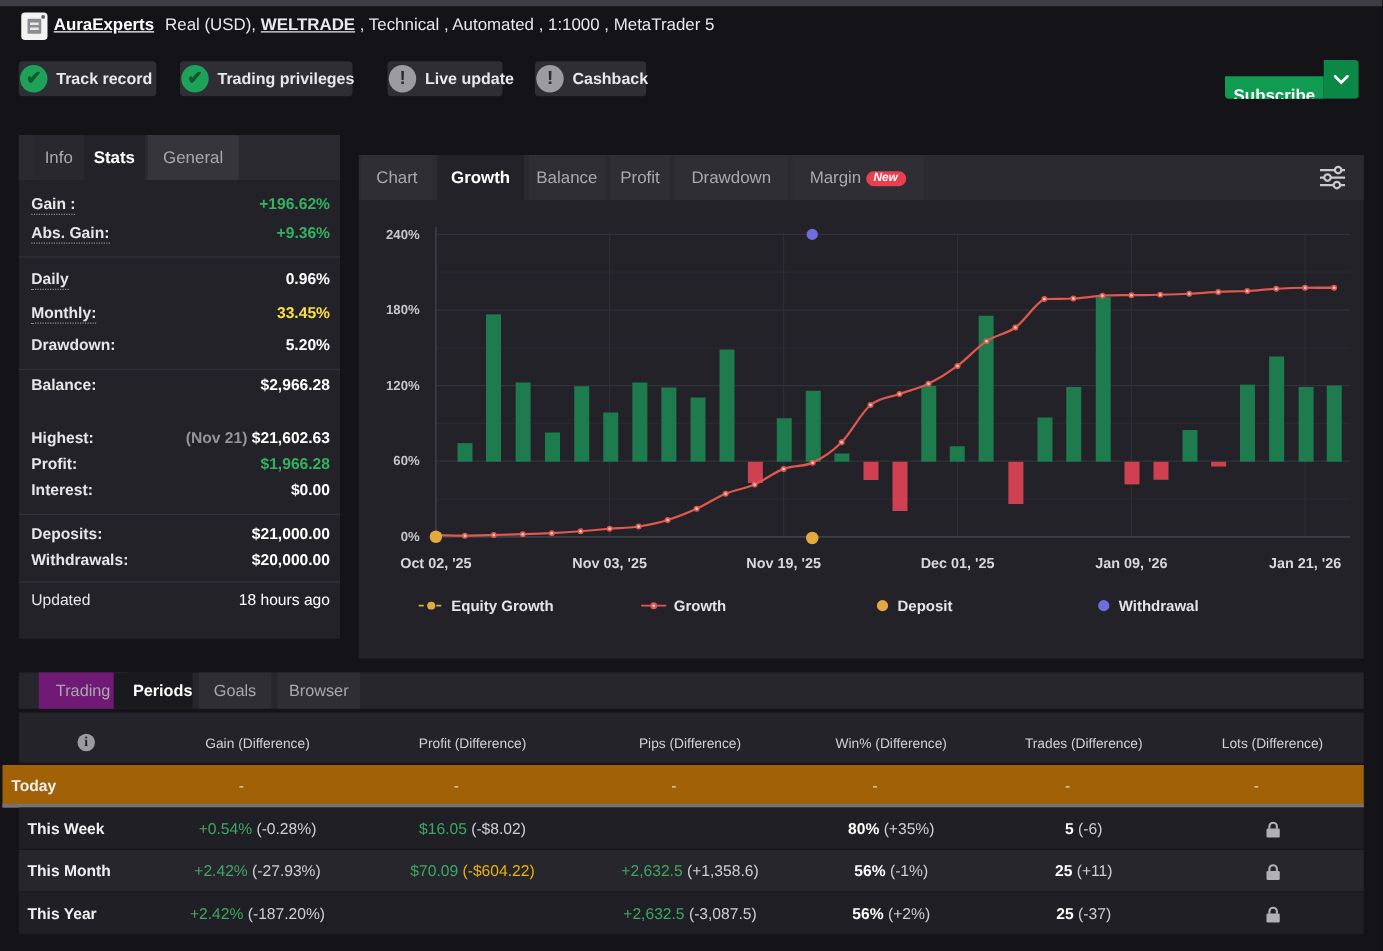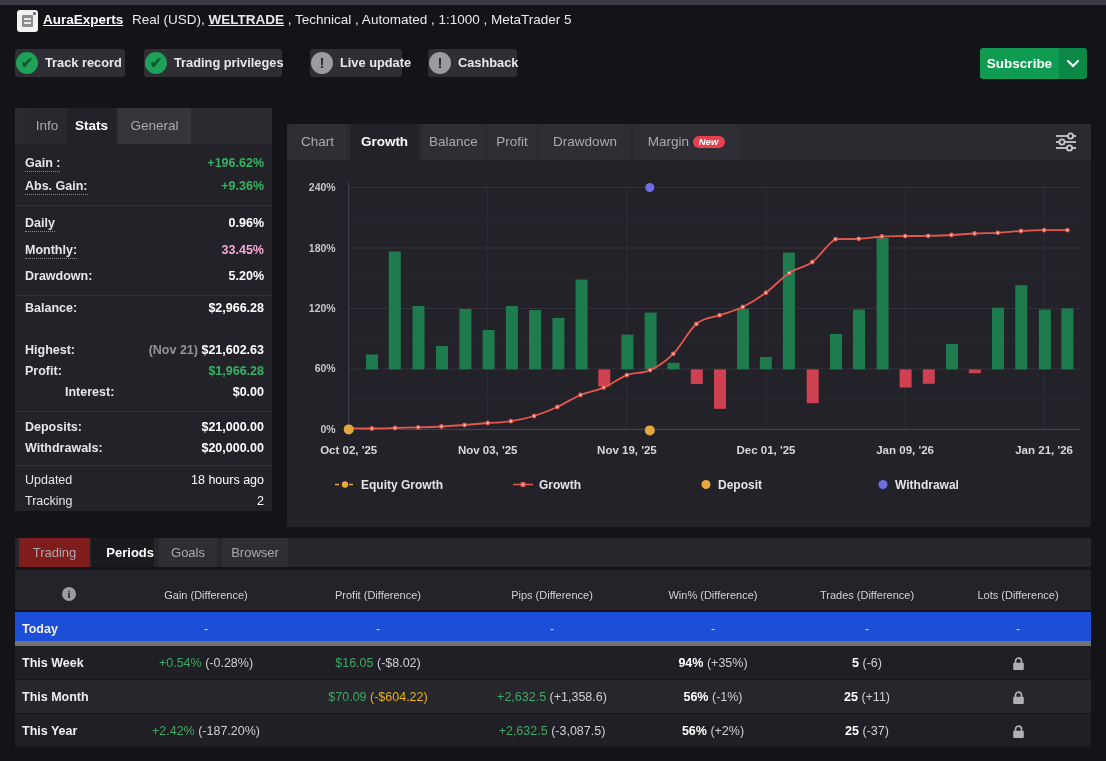--- a/index.html
+++ b/index.html
@@ -27,51 +27,50 @@
   <span style="font-weight:bold;text-decoration:underline;">AuraExperts</span>
   <span style="margin-left:5px;color:#e9e9ec;">Real (USD), <b style="text-decoration:underline;">WELTRADE</b> , Technical , Automated , 1:1000 , MetaTrader 5</span>
 </div>
 
 <div class="pill" style="left:15px;width:110px;"><span class="ic" style="background:#1ea25a;color:#0e5a2e;">✔</span><span class="tx">Track record</span></div>
 <div class="pill" style="left:144px;width:138px;"><span class="ic" style="background:#1ea25a;color:#0e5a2e;">✔</span><span class="tx">Trading privileges</span></div>
 <div class="pill" style="left:310px;width:92px;"><span class="ic" style="background:#9b9ba1;color:#2a2a30;">!</span><span class="tx">Live update</span></div>
 <div class="pill" style="left:428px;width:89px;"><span class="ic" style="background:#9b9ba1;color:#2a2a30;">!</span><span class="tx">Cashback</span></div>
 
 <div class="abs" style="left:980px;top:48px;width:107px;height:31px;border-radius:3px;overflow:hidden;">
-  <div class="abs" style="left:0;top:0;width:79px;height:31px;background:#0f9b52;color:#fff;font-size:13.5px;font-weight:bold;text-align:center;line-height:31px;">Subscribe</div>
+  <div class="abs" style="left:0;top:13px;width:79px;height:31px;background:#0f9b52;color:#fff;font-size:13.5px;font-weight:bold;text-align:center;line-height:31px;">Subscribe</div>
   <div class="abs" style="left:79px;top:0;width:28px;height:31px;background:#0c8846;">
     <svg width="12" height="8" viewBox="0 0 12 8" style="position:absolute;left:8px;top:12px;">
         <path d="M1 1 L6 6 L11 1" stroke="#fff" stroke-width="2.2" fill="none" stroke-linecap="round"></path>
       </svg>
   </div>
 </div>
 
 <div class="abs" style="left:15px;top:108px;width:257px;height:403px;background:#232229;font-size:12.5px;">
   <div class="tabbar" style="left:0;top:0;right:0;height:36px;">
     <div class="tab" style="left:12px;width:40px;line-height:36px;background:#28282e;">Info</div>
     <div class="tab on" style="left:52px;width:49px;line-height:36px;font-weight:bold;">Stats</div>
     <div class="tab" style="left:103px;width:73px;line-height:36px;background:#35353b;">General</div>
   </div>
 <div style="position:absolute;left:10px;right:8px;top:44.5px;height:20px;line-height:20px;font-weight:bold;"><span style="color:#e6e6e9;"><span style="border-bottom:1px dotted #8a8a90;padding-bottom:1px;">Gain :</span></span><span style="float:right;color:#fff;"><span style="color:#33b35f">+196.62%</span></span></div>
 <div style="position:absolute;left:10px;right:8px;top:68px;height:20px;line-height:20px;font-weight:bold;"><span style="color:#e6e6e9;"><span style="border-bottom:1px dotted #8a8a90;padding-bottom:1px;">Abs. Gain:</span></span><span style="float:right;color:#fff;"><span style="color:#33b35f">+9.36%</span></span></div>
 <div style="position:absolute;left:0;right:0;top:97px;border-top:1px solid #32323a;"></div>
 <div style="position:absolute;left:10px;right:8px;top:105px;height:20px;line-height:20px;font-weight:bold;"><span style="color:#e6e6e9;"><span style="border-bottom:1px dotted #8a8a90;padding-bottom:1px;">Daily</span></span><span style="float:right;color:#fff;">0.96%</span></div>
-<div style="position:absolute;left:10px;right:8px;top:132px;height:20px;line-height:20px;font-weight:bold;"><span style="color:#e6e6e9;"><span style="border-bottom:1px dotted #8a8a90;padding-bottom:1px;">Monthly:</span></span><span style="float:right;color:#f9a8d4;">33.45%</span></div>
+<div style="position:absolute;left:10px;right:8px;top:132px;height:20px;line-height:20px;font-weight:bold;"><span style="color:#e6e6e9;"><span style="border-bottom:1px dotted #8a8a90;padding-bottom:1px;">Monthly:</span></span><span style="float:right;color:#fde047;">33.45%</span></div>
 <div style="position:absolute;left:10px;right:8px;top:158px;height:20px;line-height:20px;font-weight:bold;"><span style="color:#e6e6e9;"><span style="padding-bottom:1px;">Drawdown:</span></span><span style="float:right;color:#fff;">5.20%</span></div>
 <div style="position:absolute;left:0;right:0;top:187px;border-top:1px solid #32323a;"></div>
 <div style="position:absolute;left:10px;right:8px;top:190px;height:20px;line-height:20px;font-weight:bold;"><span style="color:#e6e6e9;"><span style="padding-bottom:1px;">Balance:</span></span><span style="float:right;color:#fff;">$2,966.28</span></div>
 <div style="position:absolute;left:10px;right:8px;top:232px;height:20px;line-height:20px;font-weight:bold;"><span style="color:#e6e6e9;"><span style="padding-bottom:1px;">Highest:</span></span><span style="float:right;color:#fff;"><span style="color:#94949a">(Nov 21)</span> $21,602.63</span></div>
 <div style="position:absolute;left:10px;right:8px;top:253px;height:20px;line-height:20px;font-weight:bold;"><span style="color:#e6e6e9;"><span style="padding-bottom:1px;">Profit:</span></span><span style="float:right;color:#fff;"><span style="color:#33b35f">$1,966.28</span></span></div>
-<div style="position:absolute;left:10px;right:8px;top:274px;height:20px;line-height:20px;font-weight:bold;"><span style="color:#e6e6e9;"><span style="padding-bottom:1px;margin-left:40px;">Interest:</span></span><span style="float:right;color:#fff;">$0.00</span></div>
+<div style="position:absolute;left:10px;right:8px;top:274px;height:20px;line-height:20px;font-weight:bold;"><span style="color:#e6e6e9;"><span style="padding-bottom:1px;">Interest:</span></span><span style="float:right;color:#fff;">$0.00</span></div>
 <div style="position:absolute;left:0;right:0;top:303px;border-top:1px solid #32323a;"></div>
 <div style="position:absolute;left:10px;right:8px;top:308.5px;height:20px;line-height:20px;font-weight:bold;"><span style="color:#e6e6e9;"><span style="padding-bottom:1px;">Deposits:</span></span><span style="float:right;color:#fff;">$21,000.00</span></div>
 <div style="position:absolute;left:10px;right:8px;top:329.5px;height:20px;line-height:20px;font-weight:bold;"><span style="color:#e6e6e9;"><span style="padding-bottom:1px;">Withdrawals:</span></span><span style="float:right;color:#fff;">$20,000.00</span></div>
 <div style="position:absolute;left:0;right:0;top:357px;border-top:1px solid #32323a;"></div>
 <div style="position:absolute;left:10px;right:8px;top:361.5px;height:20px;line-height:20px;font-weight:normal;"><span style="color:#e6e6e9;"><span style="padding-bottom:1px;">Updated</span></span><span style="float:right;color:#fff;">18 hours ago</span></div>
-<div style="position:absolute;left:10px;right:8px;top:382.5px;height:20px;line-height:20px;font-weight:normal;"><span style="color:#e6e6e9;"><span style="padding-bottom:1px;">Tracking</span></span><span style="float:right;color:#fff;">2</span></div>
 </div>
 
 <div class="abs" style="left:287px;top:108px;width:804px;height:403px;background:#232229;margin-top:16px;">
   <div class="tabbar" style="left:0;top:0;right:0;height:36px;">
     <div class="tab" style="left:2px;width:57px;line-height:36px;">Chart</div>
     <div class="tab on" style="left:63px;width:69px;line-height:36px;font-weight:bold;">Growth</div>
     <div class="tab" style="left:136px;width:61px;line-height:36px;">Balance</div>
     <div class="tab" style="left:201px;width:48px;line-height:36px;">Profit</div>
     <div class="tab" style="left:253px;width:90px;line-height:36px;">Drawdown</div>
     <div class="tab" style="left:347px;width:105px;line-height:36px;">Margin <span style="display:inline-block;background:#e8404f;color:#fff;font-size:9.5px;font-weight:bold;font-style:italic;border-radius:7px;padding:1px 7px 2px 6px;line-height:9.5px;vertical-align:1.5px;">New</span></div>
@@ -224,56 +223,57 @@
 <text x="252" y="328.5" font-size="12" font-weight="bold" fill="#e4e4e8" font-family="Liberation Sans, sans-serif">Growth</text>
 <circle cx="419" cy="324.5" r="4.5" fill="#e3a93f"></circle>
 <text x="431" y="328.5" font-size="12" font-weight="bold" fill="#e4e4e8" font-family="Liberation Sans, sans-serif">Deposit</text>
 <circle cx="596" cy="324.5" r="4.5" fill="#6e6ee0"></circle>
 <text x="608" y="328.5" font-size="12" font-weight="bold" fill="#e4e4e8" font-family="Liberation Sans, sans-serif">Withdrawal</text>
 </svg>
   </div>
 </div>
 
 <div class="abs" style="left:15px;top:538px;width:1076px;height:29px;background:#26262c;">
-  <div class="tab" style="left:4px;width:71px;line-height:29px;font-size:13px;background:#7f1d1d;">Trading</div>
+  <div class="tab" style="left:16px;width:71px;line-height:29px;font-size:13px;background:#701a75;">Trading</div>
   <div class="tab on" style="left:76px;width:63px;line-height:29px;font-size:13px;font-weight:bold;background:#19191e;text-align:right;">Periods</div>
   <div class="tab" style="left:144px;width:58px;line-height:29px;font-size:13px;background:#2e2e34;">Goals</div>
   <div class="tab" style="left:207px;width:66px;line-height:29px;font-size:13px;background:#2e2e34;">Browser</div>
 </div>
 <div style="position:absolute;left:15px;right:15px;top:570px;height:41px;background:#232329;border-bottom:1px solid #17171b;">
     <div style="position:absolute;left:47px;top:17px;width:14px;height:14px;border-radius:50%;background:#9b9ba1;color:#232329;text-align:center;line-height:14px;font-size:11px;font-weight:bold;font-family:'Liberation Serif',serif;">i</div>
     <div style="position:absolute;left:61px;width:260px;top:8px;height:35px;line-height:35px;text-align:center;font-size:11px;color:#d2d2d6;">Gain (Difference)</div>
     <div style="position:absolute;left:233px;width:260px;top:8px;height:35px;line-height:35px;text-align:center;font-size:11px;color:#d2d2d6;">Profit (Difference)</div>
     <div style="position:absolute;left:407px;width:260px;top:8px;height:35px;line-height:35px;text-align:center;font-size:11px;color:#d2d2d6;">Pips (Difference)</div>
     <div style="position:absolute;left:568px;width:260px;top:8px;height:35px;line-height:35px;text-align:center;font-size:11px;color:#d2d2d6;">Win% (Difference)</div>
     <div style="position:absolute;left:722px;width:260px;top:8px;height:35px;line-height:35px;text-align:center;font-size:11px;color:#d2d2d6;">Trades (Difference)</div>
     <div style="position:absolute;left:873px;width:260px;top:8px;height:35px;line-height:35px;text-align:center;font-size:11px;color:#d2d2d6;">Lots (Difference)</div>
   </div>
-<div style="position:absolute;left:15px;right:15px;top:612px;height:34px;background:#1d4ed8;border-bottom:5px solid #737373;font-size:12.5px;">
+<div style="position:absolute;left:2px;right:15px;top:612px;height:34px;background:#a16207;border-bottom:3px solid #737373;font-size:12.5px;">
     <div style="position:absolute;left:7px;top:0;height:34px;line-height:34px;color:#f0f0f2;font-weight:bold;">Today</div>
     <div style="position:absolute;left:61px;width:260px;top:0;height:34px;line-height:34px;text-align:center;"><span style="color:#d8d8dc">-</span></div>
     <div style="position:absolute;left:233px;width:260px;top:0;height:34px;line-height:34px;text-align:center;"><span style="color:#d8d8dc">-</span></div>
     <div style="position:absolute;left:407px;width:260px;top:0;height:34px;line-height:34px;text-align:center;"><span style="color:#d8d8dc">-</span></div>
     <div style="position:absolute;left:568px;width:260px;top:0;height:34px;line-height:34px;text-align:center;"><span style="color:#d8d8dc">-</span></div>
     <div style="position:absolute;left:722px;width:260px;top:0;height:34px;line-height:34px;text-align:center;"><span style="color:#d8d8dc">-</span></div>
     <div style="position:absolute;left:873px;width:260px;top:0;height:34px;line-height:34px;text-align:center;"><span style="color:#d8d8dc">-</span></div>
   </div>
 <div style="position:absolute;left:15px;right:15px;top:646px;height:34px;background:#1f1f25;border-bottom:1px solid #17171b;font-size:12.5px;">
     <div style="position:absolute;left:7px;top:0;height:34px;line-height:34px;color:#f0f0f2;font-weight:bold;">This Week</div>
     <div style="position:absolute;left:61px;width:260px;top:0;height:34px;line-height:34px;text-align:center;"><span style="color:#3fa862">+0.54%</span> <span style="color:#cfcfd3">(-0.28%)</span></div>
     <div style="position:absolute;left:233px;width:260px;top:0;height:34px;line-height:34px;text-align:center;"><span style="color:#3fa862">$16.05</span> <span style="color:#cfcfd3">(-$8.02)</span></div>
-    <div style="position:absolute;left:568px;width:260px;top:0;height:34px;line-height:34px;text-align:center;"><span style="color:#fff;font-weight:bold">94%</span> <span style="color:#cfcfd3">(+35%)</span></div>
+    <div style="position:absolute;left:568px;width:260px;top:0;height:34px;line-height:34px;text-align:center;"><span style="color:#fff;font-weight:bold">80%</span> <span style="color:#cfcfd3">(+35%)</span></div>
     <div style="position:absolute;left:722px;width:260px;top:0;height:34px;line-height:34px;text-align:center;"><span style="color:#fff;font-weight:bold">5</span> <span style="color:#cfcfd3">(-6)</span></div>
     <div style="position:absolute;left:873px;width:260px;top:0;height:34px;line-height:34px;text-align:center;"><svg width="13" height="14" viewBox="0 0 13 14" style="vertical-align:middle">
         <path d="M3.5 6 V4.2 a3 3 0 0 1 6 0 V6" fill="none" stroke="#b0b0b6" stroke-width="1.7"></path>
         <rect x="1.2" y="5.8" width="10.6" height="7.2" rx="1" fill="#b0b0b6"></rect>
       </svg></div>
   </div>
 <div style="position:absolute;left:15px;right:15px;top:680px;height:34px;background:#26262c;border-bottom:1px solid #17171b;font-size:12.5px;">
     <div style="position:absolute;left:7px;top:0;height:34px;line-height:34px;color:#f0f0f2;font-weight:bold;">This Month</div>
+    <div style="position:absolute;left:61px;width:260px;top:0;height:34px;line-height:34px;text-align:center;"><span style="color:#3fa862">+2.42%</span> <span style="color:#cfcfd3">(-27.93%)</span></div>
     <div style="position:absolute;left:233px;width:260px;top:0;height:34px;line-height:34px;text-align:center;"><span style="color:#3fa862">$70.09</span> <span style="color:#eab308">(-$604.22)</span></div>
     <div style="position:absolute;left:407px;width:260px;top:0;height:34px;line-height:34px;text-align:center;"><span style="color:#3fa862">+2,632.5</span> <span style="color:#cfcfd3">(+1,358.6)</span></div>
     <div style="position:absolute;left:568px;width:260px;top:0;height:34px;line-height:34px;text-align:center;"><span style="color:#fff;font-weight:bold">56%</span> <span style="color:#cfcfd3">(-1%)</span></div>
     <div style="position:absolute;left:722px;width:260px;top:0;height:34px;line-height:34px;text-align:center;"><span style="color:#fff;font-weight:bold">25</span> <span style="color:#cfcfd3">(+11)</span></div>
     <div style="position:absolute;left:873px;width:260px;top:0;height:34px;line-height:34px;text-align:center;"><svg width="13" height="14" viewBox="0 0 13 14" style="vertical-align:middle">
         <path d="M3.5 6 V4.2 a3 3 0 0 1 6 0 V6" fill="none" stroke="#b0b0b6" stroke-width="1.7"></path>
         <rect x="1.2" y="5.8" width="10.6" height="7.2" rx="1" fill="#b0b0b6"></rect>
       </svg></div>
   </div>
 <div style="position:absolute;left:15px;right:15px;top:714px;height:34px;background:#1f1f25;border-bottom:1px solid #17171b;font-size:12.5px;">

